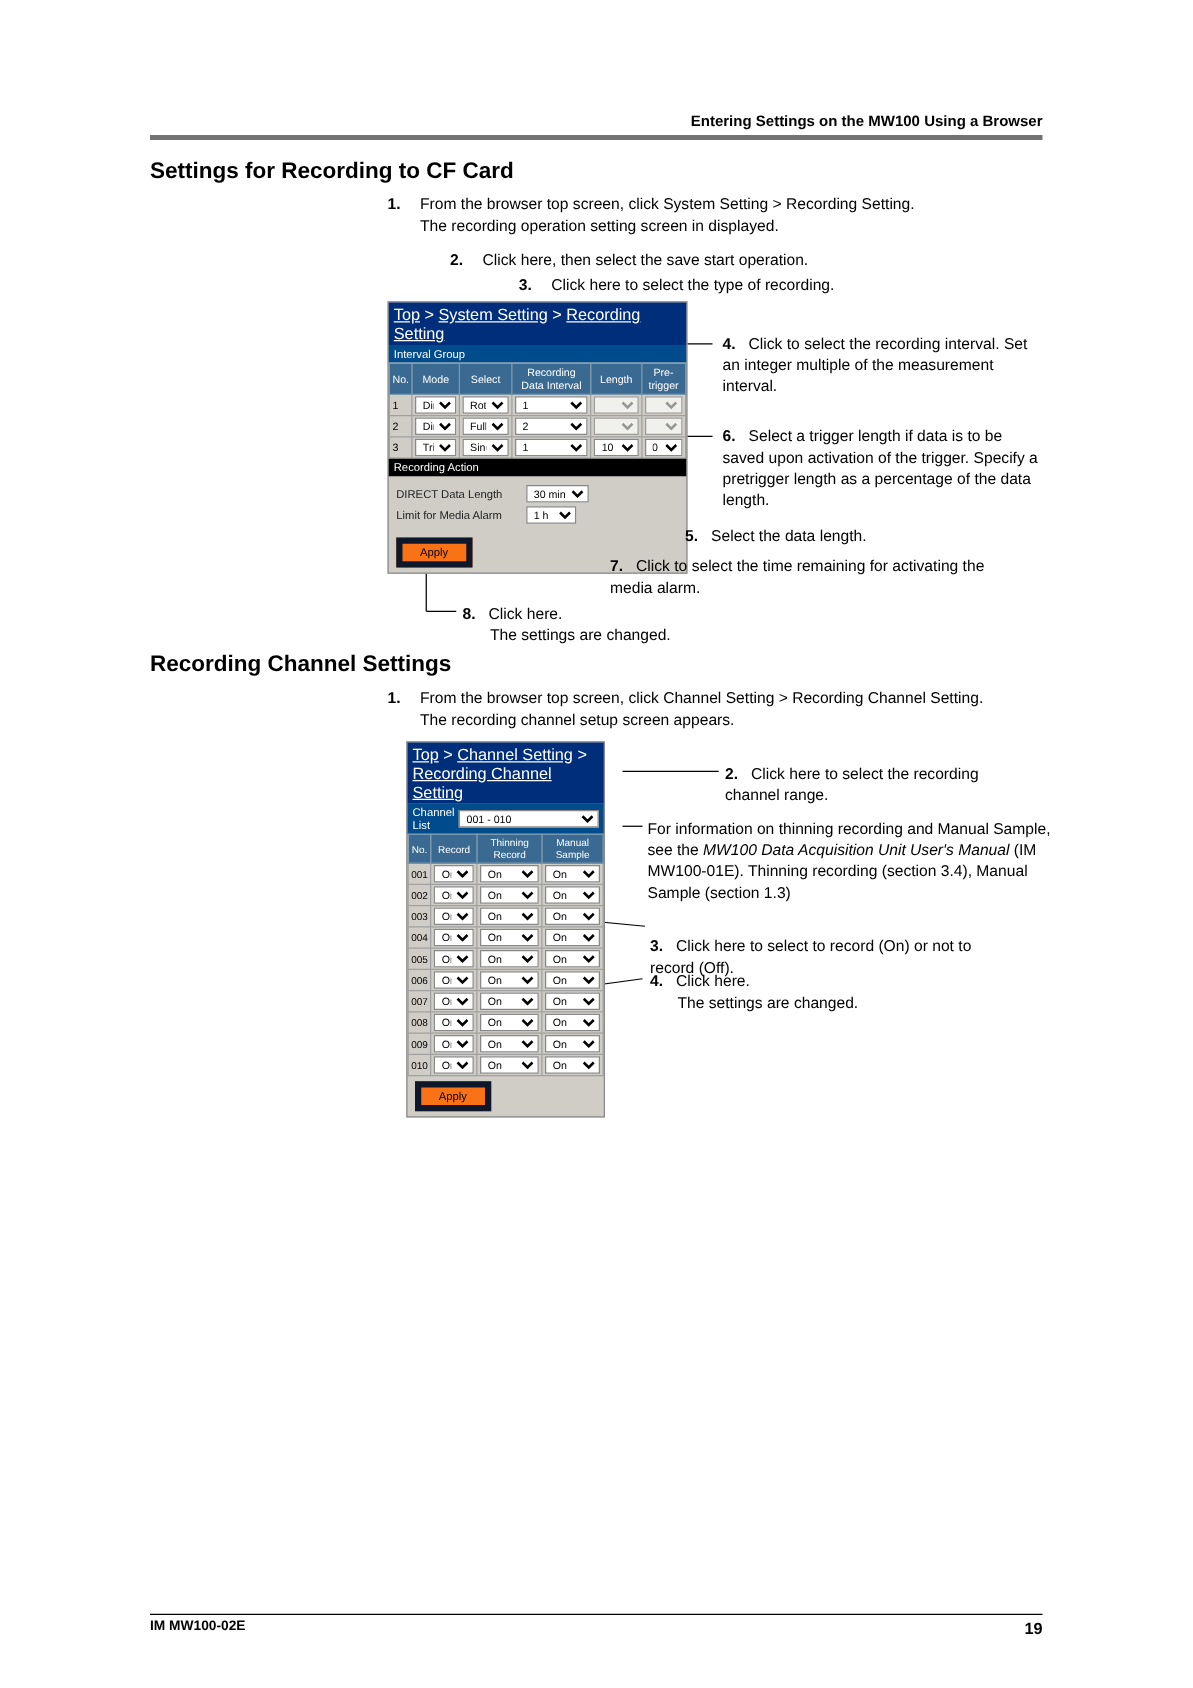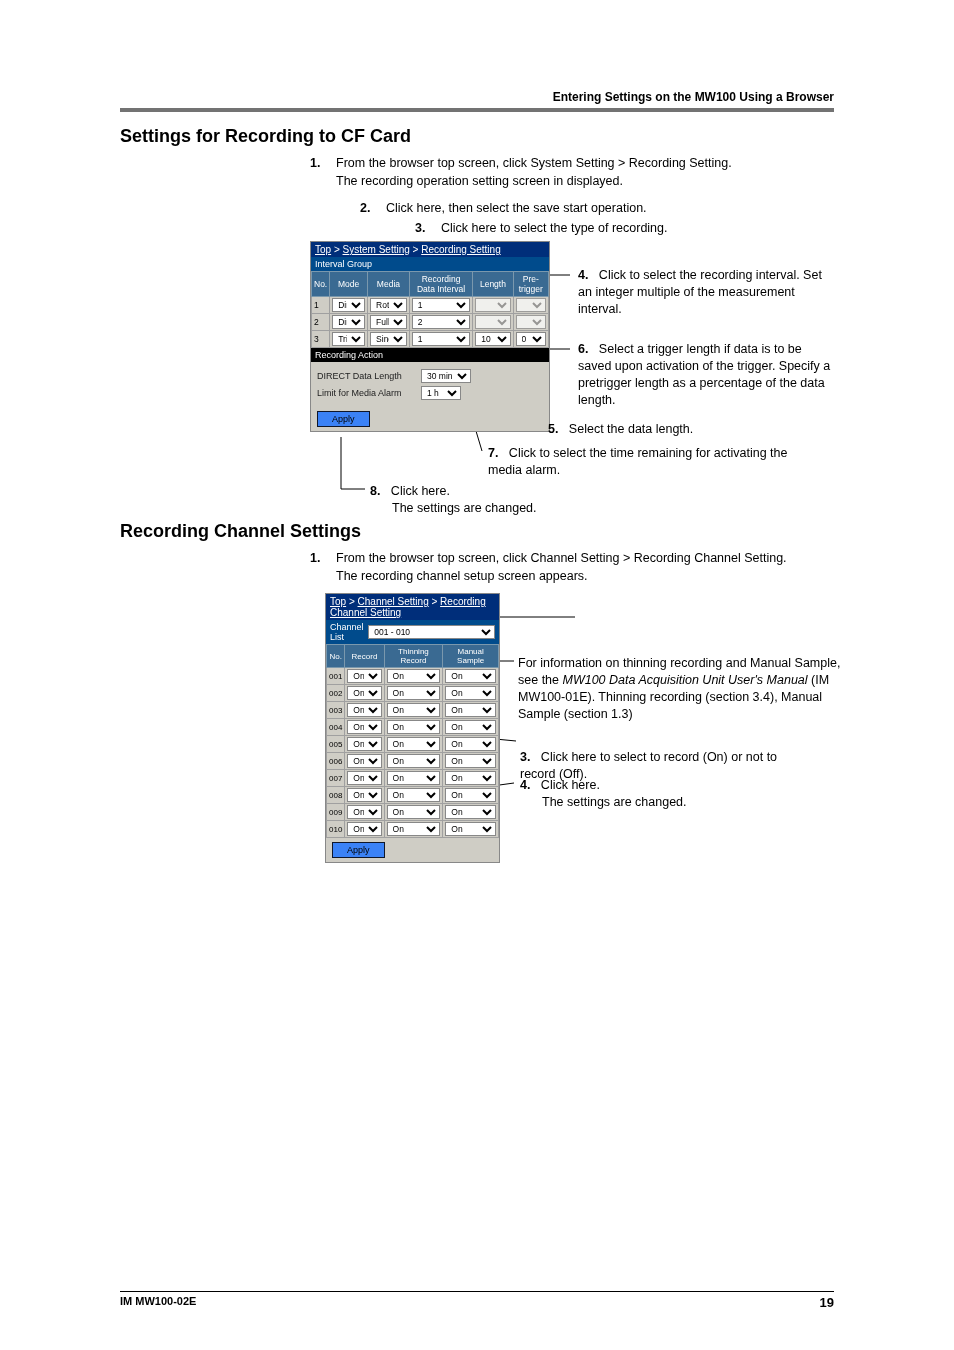--- a/index.html
+++ b/index.html
@@ -47,21 +47,21 @@
     position: absolute;
     font-size: 9px;
     background: #cfcdc5;
     border: 1px solid #888;
   }
   .browser1 { left:190px; top:0; width:240px; }
   .browser .breadcrumb {
     background: #002e7a;
     color: #fff;
     padding: 2px 4px;
-    font-size: 10px;
+    font-size: 13px;
   }
   .browser .breadcrumb span { text-decoration: underline; }
   .browser .subhead {
     background: #004b8c;
     color: #fff;
     padding: 2px 4px;
     font-size: 9px;
   }
   .browser table {
     border-collapse: collapse;
@@ -92,34 +92,34 @@
   }
   .rec-action {
     padding: 4px 6px;
     font-size: 9px;
     color:#222;
   }
   .rec-action .row { margin: 3px 0; display:flex; align-items:center; }
   .rec-action .lab { width: 104px; }
   .apply-btn {
     display:inline-block;
-    background:#3b82f6;
-    border:1px solid #0f172a;
+    background:#f97316;
+    border:5px solid #0f172a;
     padding: 2px 14px;
     font-size: 9px;
     margin: 4px 0 4px 6px;
   }
   .ann-side {
     position:absolute;
     font-size:12.5px;
     line-height:1.35;
   }
   .ann-side .n { font-weight:bold; }
   
-  .browser2 { left:205px; top:0; width:175px; }
+  .browser2 { left:205px; top:0; width:159px; }
   .browser2 th, .browser2 td { font-size:8px; }
   .ch-select { width:60px; }
   .notes-side {
     position:absolute;
     font-size:12.5px;
     line-height:1.35;
     width:330px;
   }
   .italic { font-style: italic; }
   .footer {
@@ -178,21 +178,21 @@
         <span>Top</span> &gt;
         <span>System Setting</span> &gt;
         <span>Recording Setting</span>
       </div>
       <div class="subhead">Interval Group</div>
       <table>
         <tbody>
             <tr>
           <th>No.</th>
           <th>Mode</th>
-          <th>Media</th>
+          <th>Select</th>
           <th>Recording Data Interval</th>
           <th>Length</th>
           <th>Pre-trigger</th>
         </tr>
         <tr>
           <td>1</td>
           <td><select><option>Direct</option></select></td>
           <td><select><option>Rotate</option></select></td>
           <td><select><option>1</option></select></td>
           <td><select disabled=""><option></option></select></td>
@@ -348,20 +348,24 @@
               <td>010</td>
               <td><select><option>On</option></select></td>
               <td><select><option>On</option></select></td>
               <td><select><option>On</option></select></td>
             </tr>
       </tbody>
         </table>
       <div class="apply-btn">Apply</div>
     </div>
 
+    <div class="ann-side" style="left:460px; top:18px; width:240px;">
+      <span class="n">2.</span>&nbsp;&nbsp;
+      <span>Click here to select the recording channel range.</span>
+    </div>
     <div class="notes-side" style="left:398px; top:62px;">
       <span>For information on thinning recording and Manual Sample, see the </span><span class="italic">MW100 Data Acquisition Unit User's Manual</span><span> (IM MW100-01E). Thinning recording (section 3.4), Manual Sample (section 1.3)</span>
     </div>
     <div class="ann-side" style="left:400px; top:140px; width:290px;margin-top:16px;">
       <span class="n">3.</span>&nbsp;&nbsp;
       <span>Click here to select to record (On) or not to record (Off).</span>
     </div>
     <div class="ann-side" style="left:400px; top:184px;">
       <span class="n">4.</span>&nbsp;&nbsp;
       <span>Click here.</span><br>

